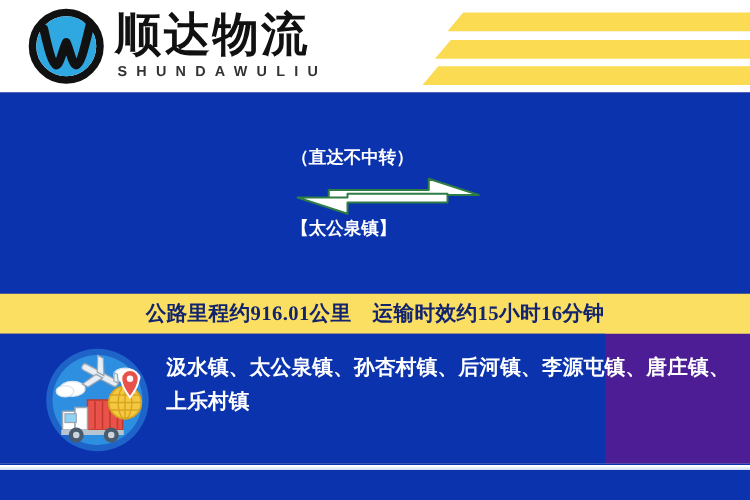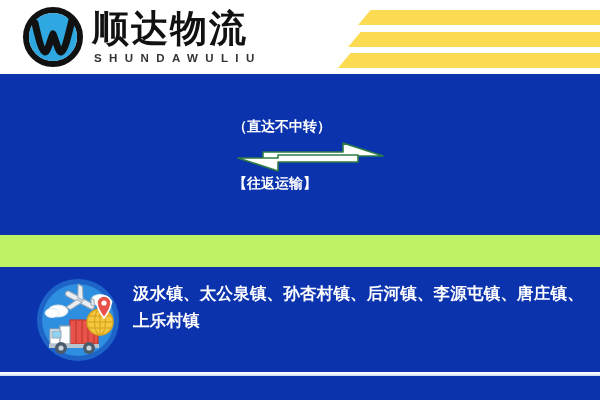--- a/index.html
+++ b/index.html
@@ -8,21 +8,21 @@
     background: #ffffff;
   }
   body {
     font-family: "Liberation Serif", "DejaVu Serif", serif;
   }
   #poster {
     position: relative;
     width: 600px;
     height: 400px;
     overflow: hidden;
-    background: #bef264;
+    background: #4c1d95;
   }
 
   
   .header {
     position: absolute;
     left: 0; top: 0;
     width: 600px; height: 74px;
     background: #ffffff;
     overflow: hidden;
   }
@@ -148,21 +148,21 @@
     font-weight: bold;
     color: #12246E;
     letter-spacing: 0.3px;
     white-space: nowrap;
   }
 
   
   .towns {
     position: absolute;
     left: 0; top: 267px;
-    width: 600px; height: 106px;
+    width: 484px; height: 106px;
     background: #0A33AD;
   }
   .truck-illo {
     position: absolute;
     left: 36px; top: 11px;
     width: 84px; height: 84px;
   }
   .truck-illo svg { display: block; }
   .towns-text {
     position: absolute;
@@ -235,25 +235,28 @@
     <div class="arrow-block">
       <div class="arrow-note">（直达不中转）</div>
       <div class="arrow-gfx">
         <svg width="155" height="34" viewBox="0 0 155 34">
 
           <path d="M30 20 L30 13 L110 13 L110 4 L150 17 L110 17 L110 20 Z" fill="#ffffff" stroke="#2E7D46" stroke-width="1.6" stroke-linejoin="round"></path>
 
           <path d="M125 16 L125 23 L45 23 L45 32 L5 19 L45 19 L45 16 Z" fill="#ffffff" stroke="#2E7D46" stroke-width="1.6" stroke-linejoin="round"></path>
         </svg>
       </div>
-      <div class="arrow-sub">【往返运输】</div>
+      <div class="arrow-sub">【太公泉镇】</div>
     </div>
 
   </div>
 
+  <div class="infobar">
+    <div class="infobar-text">公路里程约916.01公里　运输时效约15小时16分钟</div>
+  </div>
 
   <div class="towns">
 
     <div class="truck-illo">
       <svg width="84" height="84" viewBox="0 0 84 84">
         <circle cx="42" cy="42" r="41" fill="#1E64C8"></circle>
         <circle cx="42" cy="42" r="36" fill="#2E8FE0"></circle>
 
         <g fill="#ffffff" stroke="#d9e6f2" stroke-width="1">
           <ellipse cx="22" cy="33" rx="10" ry="6"></ellipse>

